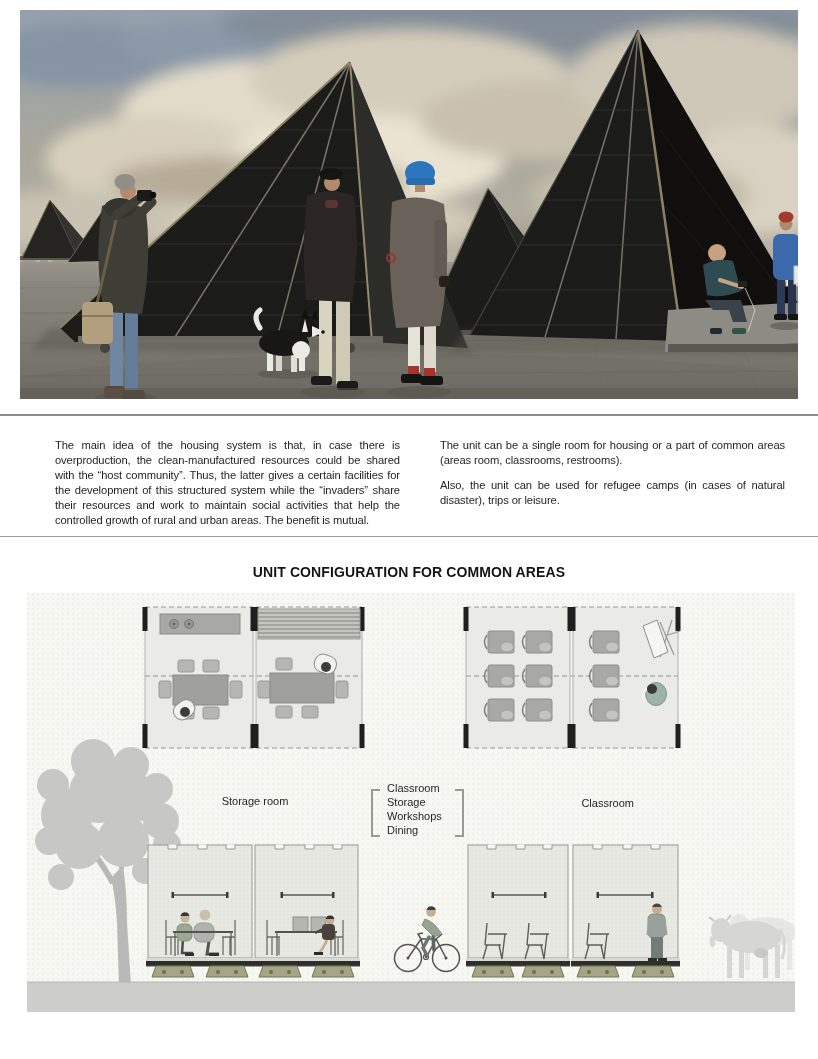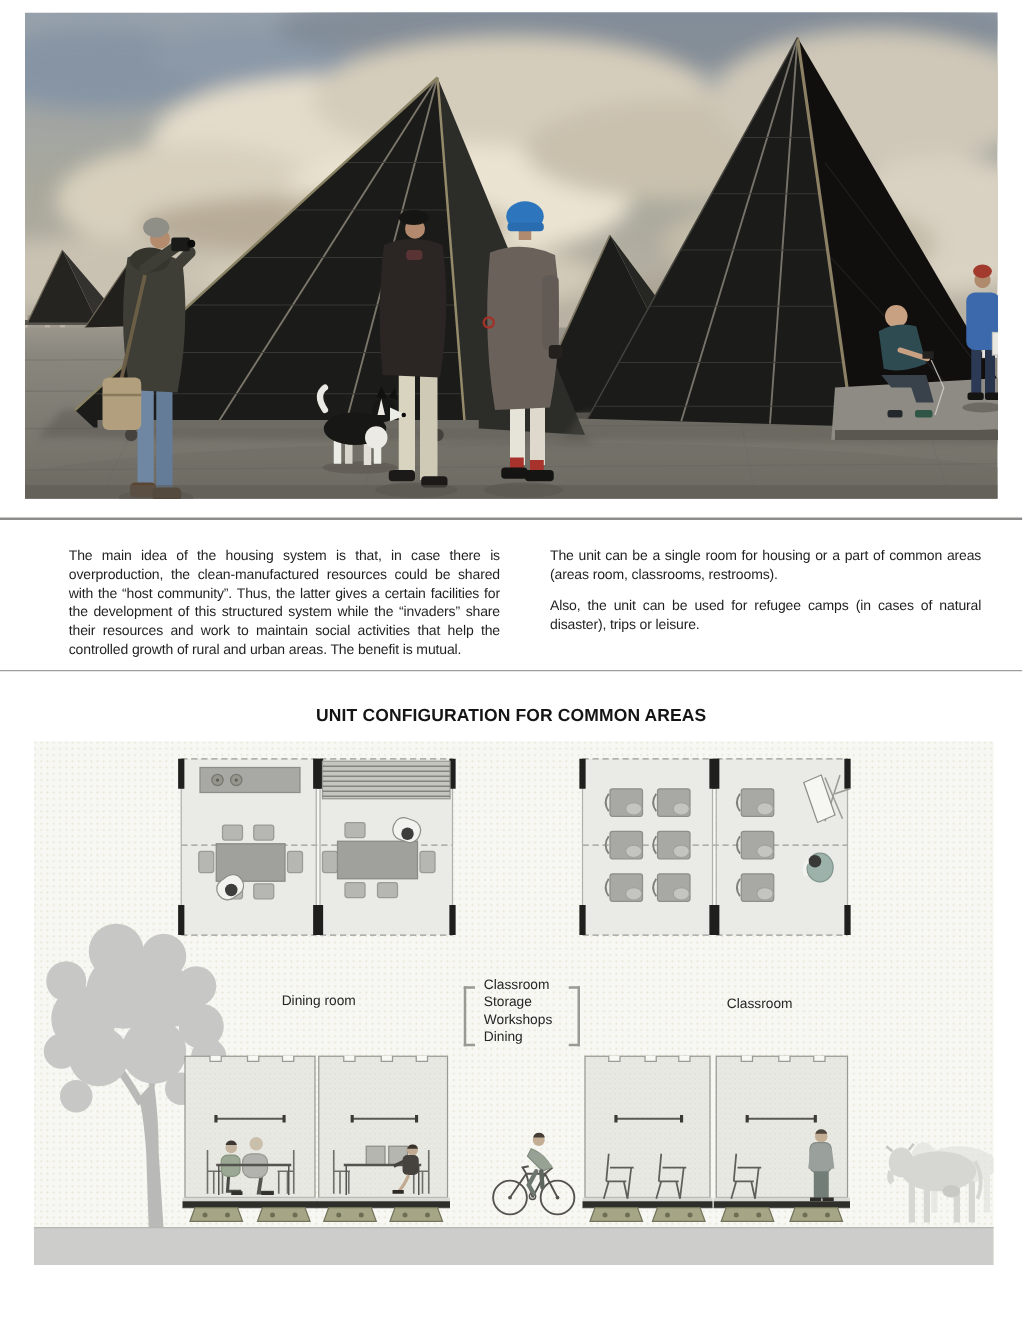--- a/index.html
+++ b/index.html
@@ -648,21 +648,21 @@
         <path d="M686,344 q-2,6 1,9" stroke="#d6d6d2" stroke-width="5" fill="none"></path>
         <rect x="700" y="352" width="5" height="33" fill="#d6d6d2"></rect>
           <rect x="712" y="354" width="5" height="31" fill="#d6d6d2"></rect>
         <rect x="736" y="354" width="5" height="31" fill="#d6d6d2"></rect>
           <rect x="748" y="352" width="5" height="33" fill="#d6d6d2"></rect>
         <ellipse cx="734" cy="360" rx="7" ry="5" fill="#c8c8c4"></ellipse>
         <path d="M753,336 q8,14 2,30" stroke="#d6d6d2" stroke-width="3" fill="none"></path>
       </g>
     </svg>
 
-    <div class="lbl lbl-dining">Dining room</div>
+    <div class="lbl lbl-dining">Storage room</div>
     <div class="lbl lbl-classroom">Classroom</div>
     <div class="bracket bracket-l"></div>
     <div class="bracket-items lbl">
       <div>Classroom</div>
       <div>Storage</div>
       <div>Workshops</div>
       <div>Dining</div>
     </div>
     <div class="bracket bracket-r"></div>
   </div>

